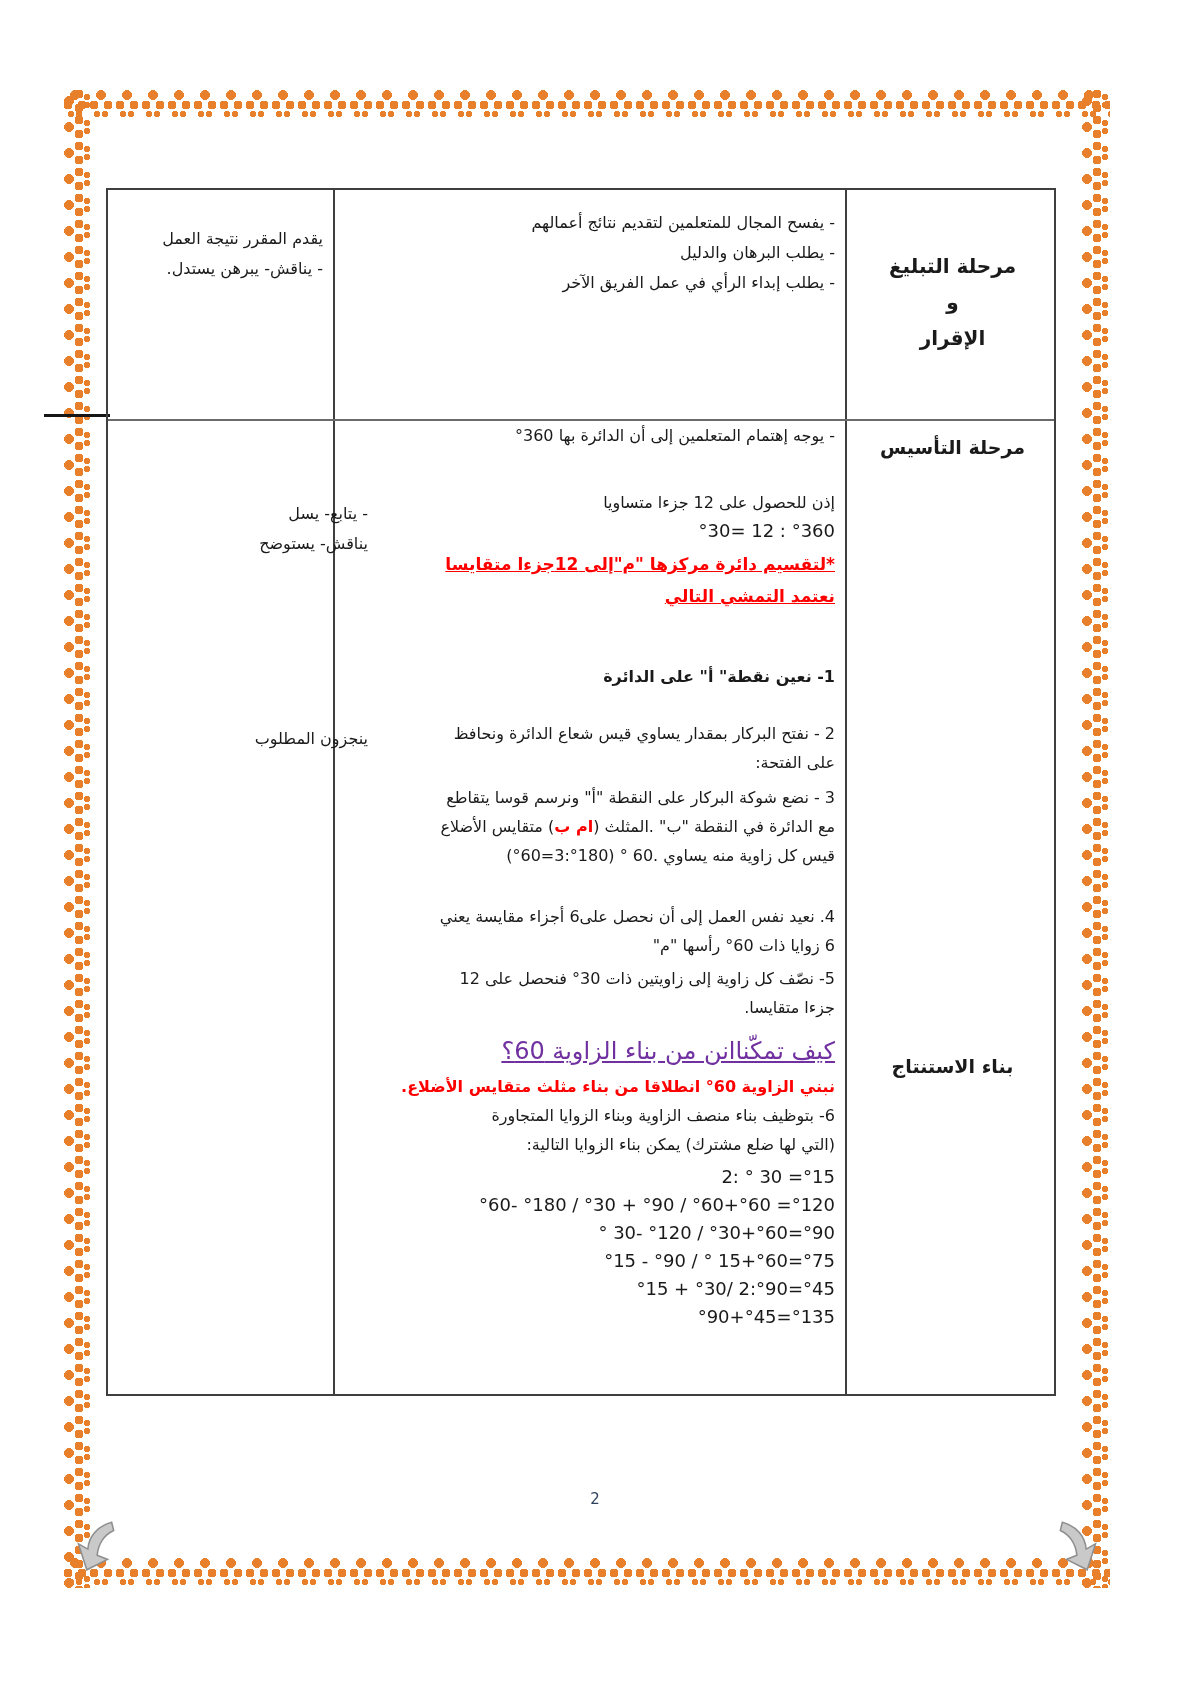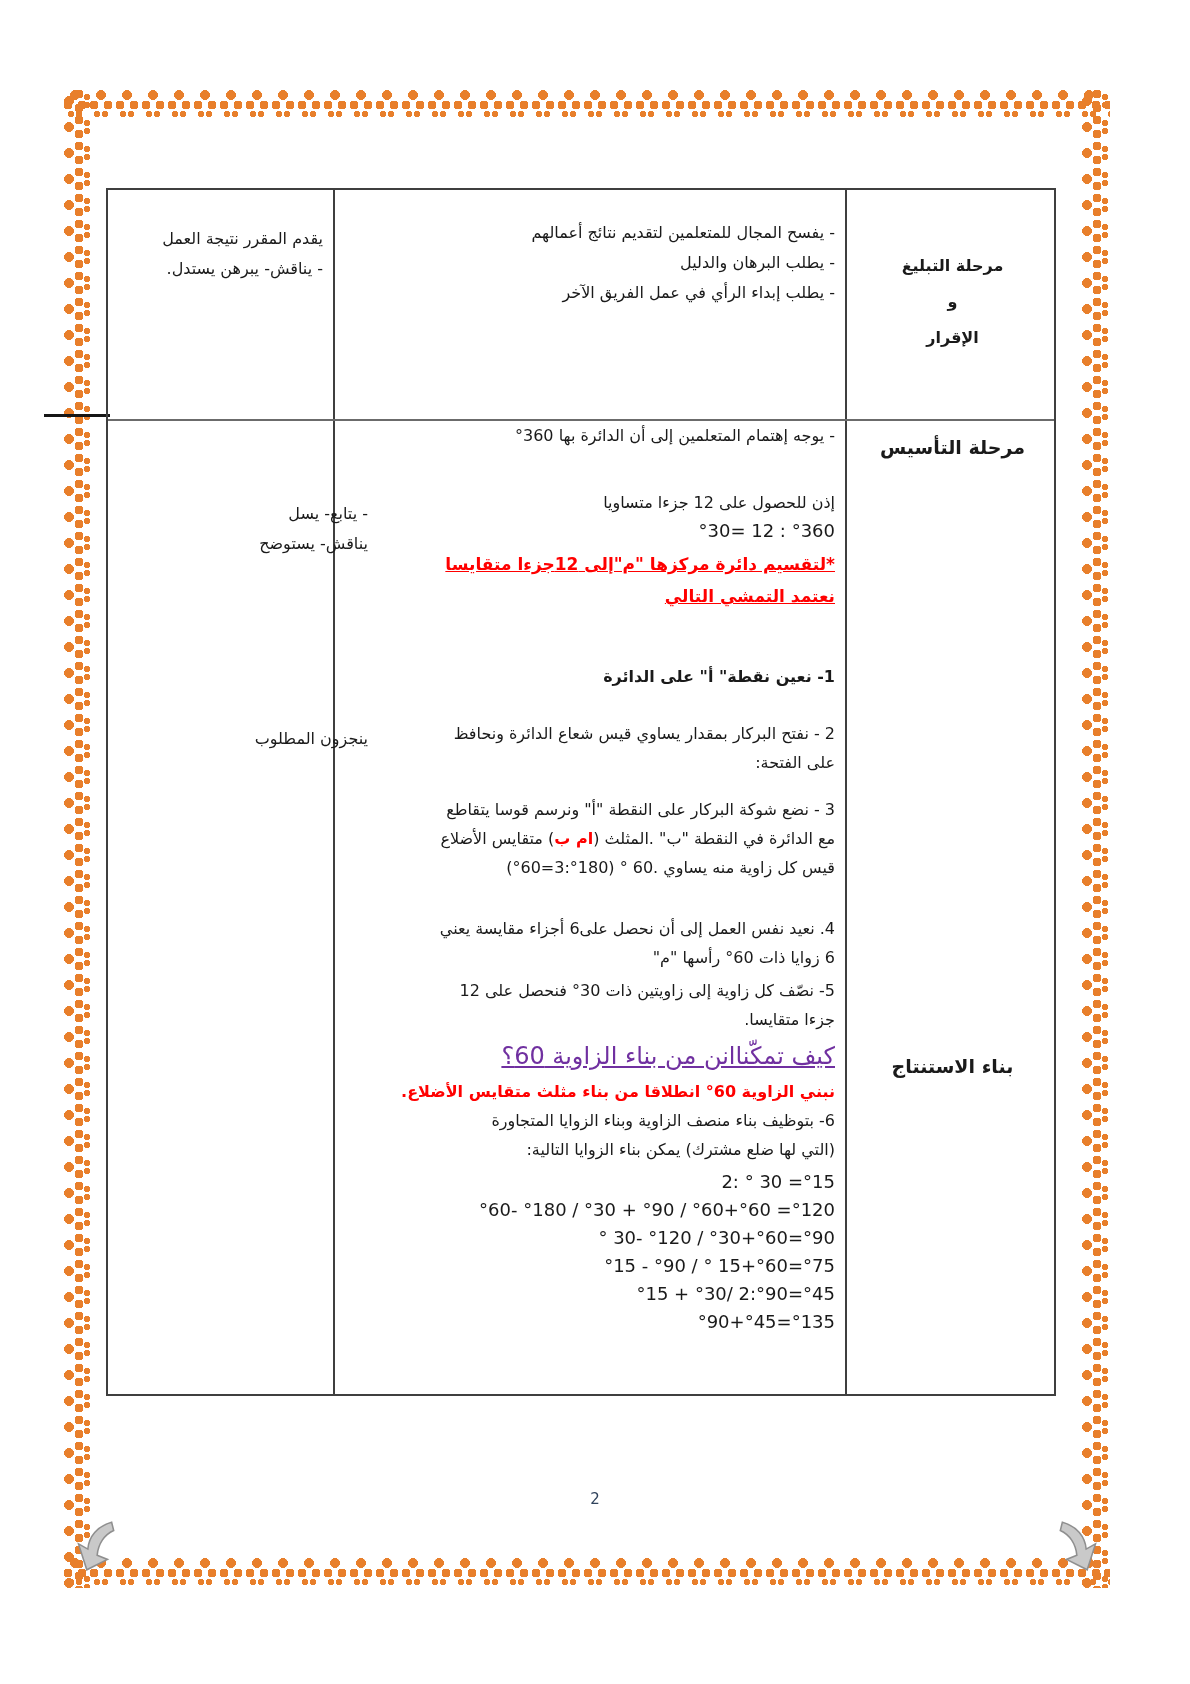--- a/index.html
+++ b/index.html
@@ -30,44 +30,44 @@
   
   .tbl{position:absolute;left:106px;top:188px;width:950px;height:1208px;
        border:2px solid #3f3f3f;box-sizing:border-box;}
   .vline{position:absolute;top:0;bottom:0;width:2px;background:#3f3f3f;}
   .v1{left:225px;}.v2{left:737px;}
   .hline{position:absolute;left:0;right:0;top:229px;height:2px;background:#6b6b6b;}
 
   .cell{position:absolute;direction:rtl;text-align:right;box-sizing:border-box;
         padding:0 10px;font-size:16px;line-height:29px;}
   .r1l{left:0;top:0;width:225px;height:229px;padding-top:34px;line-height:30px;}
-  .r1m{left:227px;top:0;width:510px;height:229px;padding-top:28px;line-height:30px;}
+  .r1m{left:227px;top:0;width:510px;height:229px;padding-top:18px;line-height:30px;}
   .r1r{left:739px;top:0;width:211px;height:229px;padding-top:58px;text-align:center;
-       font-weight:bold;font-size:16px;line-height:36px;}
+       font-weight:bold;font-size:20px;line-height:36px;}
   .r2l{left:0;top:231px;width:272px;height:977px;padding:0;}
   .r2m{left:227px;top:231px;width:510px;height:977px;}
   .r2r{left:739px;top:231px;width:211px;height:977px;text-align:center;padding:0 6px;}
 
   .ln{display:block;}
   .bold{font-weight:bold;}
   .red{color:#FF0000;font-weight:bold;}
   .redline{color:#FF0000;font-weight:bold;text-decoration:underline;font-size:17px;line-height:32px;}
-  .purple{color:#7030A0;font-size:24px;line-height:42px;text-decoration:underline;margin-top:1px;}
+  .purple{color:#7030A0;font-size:24px;line-height:42px;text-decoration:underline;margin-top:8px;}
   .ltr{direction:ltr;unicode-bidi:bidi-override;}
   .eq{font-size:18px;line-height:28px;text-align:right;}
 
   .stage-top{font-weight:bold;font-size:19px;padding-top:12px;}
   .stage-bottom{position:absolute;left:0;right:0;top:631px;font-weight:bold;font-size:19px;}
 
   .obs{position:absolute;left:0;right:12px;top:78px;line-height:30px;}
   .work{position:absolute;left:0;right:12px;top:303px;}
 
   
   .mt30{}.mt26{margin-top:38px;}.mt3{margin-top:3px;}
-  .mt50{margin-top:50px;}.mt28{margin-top:28px;}.mt2{margin-top:18px;}
+  .mt50{margin-top:50px;}.mt28{margin-top:28px;}.mt2{margin-top:6px;}
   .mt32{margin-top:32px;}.mt4{margin-top:4px;}
 
   .pagenum{position:absolute;left:0;right:0;top:1490px;text-align:center;
            font-size:15px;color:#30435c;}
 
   .corner{position:absolute;width:46px;height:60px;}
   .corner-left{left:70px;top:1516px;}
   .corner-right{left:1058px;top:1516px;transform:scaleX(-1);}
 </style>
 </head>

